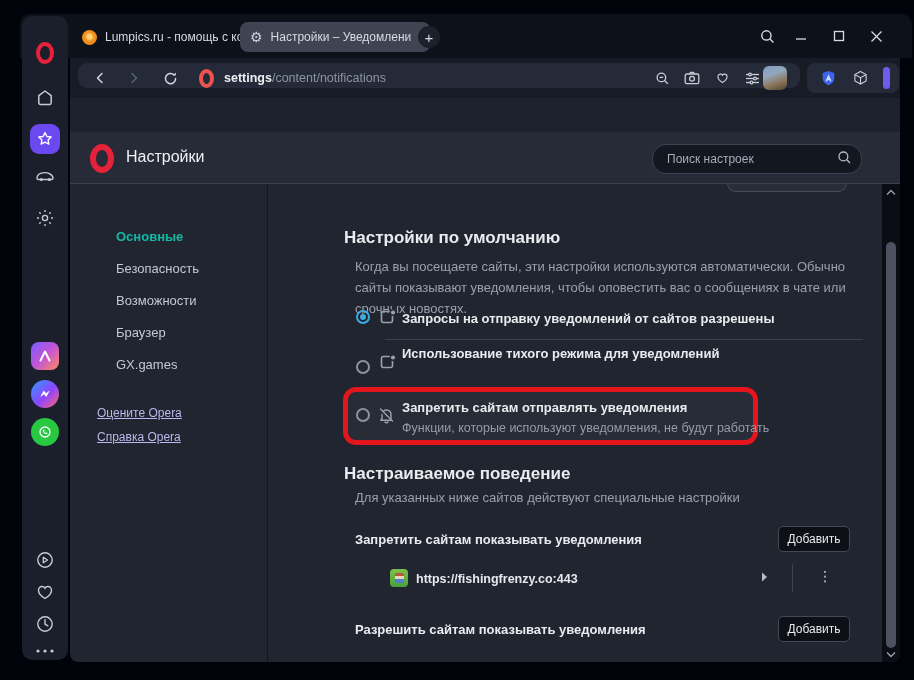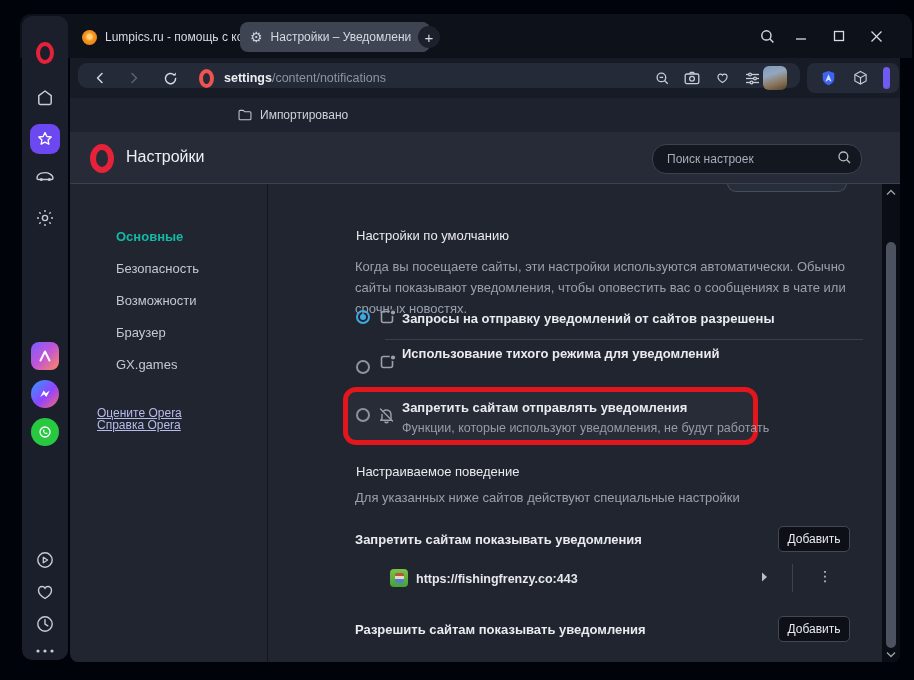--- a/index.html
+++ b/index.html
@@ -60,21 +60,21 @@
   
   .sbody{position:absolute;left:70px;top:184px;width:830px;height:478px;background:#21252f;border-radius:0 0 8px 8px;overflow:hidden;}
   .nav-item{position:absolute;left:46px;font-size:13px;color:#c3c8d2;}
   .nav-item.active{font-weight:700;color:#14b8a6;}
   .nav-link{position:absolute;left:27px;font-size:12px;color:#b7baeb;text-decoration:underline;}
   .navdiv{position:absolute;left:197px;top:0;bottom:0;width:1px;background:#13161e;}
 
   .partialctl{position:absolute;left:657px;top:-2px;width:120px;height:10px;background:#282d3a;
               border:1px solid #474d5a;border-top:none;border-radius:0 0 9px 9px;box-sizing:border-box;}
 
-  .h1{position:absolute;left:286px;font-size:13px;font-weight:400;color:#e9ebef;}
+  .h1{position:absolute;left:274px;font-size:17px;font-weight:700;color:#e9ebef;}
   .para{position:absolute;left:285px;width:515px;font-size:13px;line-height:21px;color:#99a0ac;}
   .radio{position:absolute;width:14px;height:14px;border:2px solid #8d939e;border-radius:50%;box-sizing:border-box;}
   .radio.sel{border-color:#3fa9e0;}
   .radio.sel::after{content:"";position:absolute;left:2px;top:2px;width:6px;height:6px;border-radius:50%;background:#3fa9e0;}
   .opt-ic{position:absolute;color:#9aa1ad;}
   .opt-t{position:absolute;left:332px;font-size:13px;font-weight:700;color:#e9ebef;}
   .opt-s{position:absolute;left:332px;font-size:12.5px;color:#959ca8;}
   .hdiv{position:absolute;left:315px;width:478px;height:1px;background:#3a3f4b;}
   .redbox{position:absolute;left:273px;top:203px;width:415px;height:58px;border:5px solid #e2161c;border-radius:13px;
           background:#272c37;box-sizing:border-box;z-index:1;}
@@ -287,26 +287,20 @@
         <svg width="15" height="16" viewBox="0 0 16 17" fill="none" stroke="currentColor" stroke-width="1.2">
             <path d="M8 1.5l6 3.3v6.9l-6 3.3-6-3.3V4.8z"></path>
             <path d="M2.2 5L8 8.2 13.8 5M8 8.2v6.6"></path>
           </svg>
       </div>
       <div class="pill"></div>
     </div>
   </div>
 
   <div class="bm">
-    <div class="bm-item" style="left:168px;">
-      <svg width="14" height="12" viewBox="0 0 16 13">
-          <path d="M1.2 2.4c0-.7.5-1.2 1.2-1.2h3.6l1.6 1.6h6a1.2 1.2 0 0 1 1.2 1.2v6.8a1.2 1.2 0 0 1-1.2 1.2H2.4a1.2 1.2 0 0 1-1.2-1.2z" fill="none" stroke="#c2c7d0" stroke-width="1.2"></path>
-        </svg>
-      <span>Импортировано</span>
-    </div>
   </div>
 
   <div class="shead">
     <span class="o-logo2"></span>
     <span class="ttl">Настройки</span>
     <div class="search">
       <input placeholder="Поиск настроек" style="">
       <span class="sic">
         <svg width="15" height="15" viewBox="0 0 15 15">
             <circle cx="6.4" cy="6.4" r="4.4" fill="none" stroke="currentColor" stroke-width="1.3"></circle>
@@ -317,21 +311,21 @@
   </div>
 
   <div class="sbody">
 
     <div class="nav-item active" style="top:45px;">Основные</div>
     <div class="nav-item" style="top:77px;">Безопасность</div>
     <div class="nav-item" style="top:109px;">Возможности</div>
     <div class="nav-item" style="top:141px;">Браузер</div>
     <div class="nav-item" style="top:173px;">GX.games</div>
     <div class="nav-link" style="top:222px;">Оцените Opera</div>
-    <div class="nav-link" style="top:234px;text-decoration:underline;">Справка Opera</div>
+    <div class="nav-link" style="top:246px;text-decoration:underline;">Справка Opera</div>
     <div class="navdiv"></div>
 
     <div class="partialctl"></div>
 
     <div class="h1" style="top:44px;">Настройки по умолчанию</div>
     <div class="para" style="top:72px;">Когда вы посещаете сайты, эти настройки используются автоматически. Обычно сайты показывают уведомления, чтобы оповестить вас о сообщениях в чате или срочных новостях.</div>
 
     <div class="radio sel" style="left:286px;top:126px;"></div>
     <span class="opt-ic" style="left:310px;top:125px;">
       <svg width="16" height="16" viewBox="0 0 16 16">

